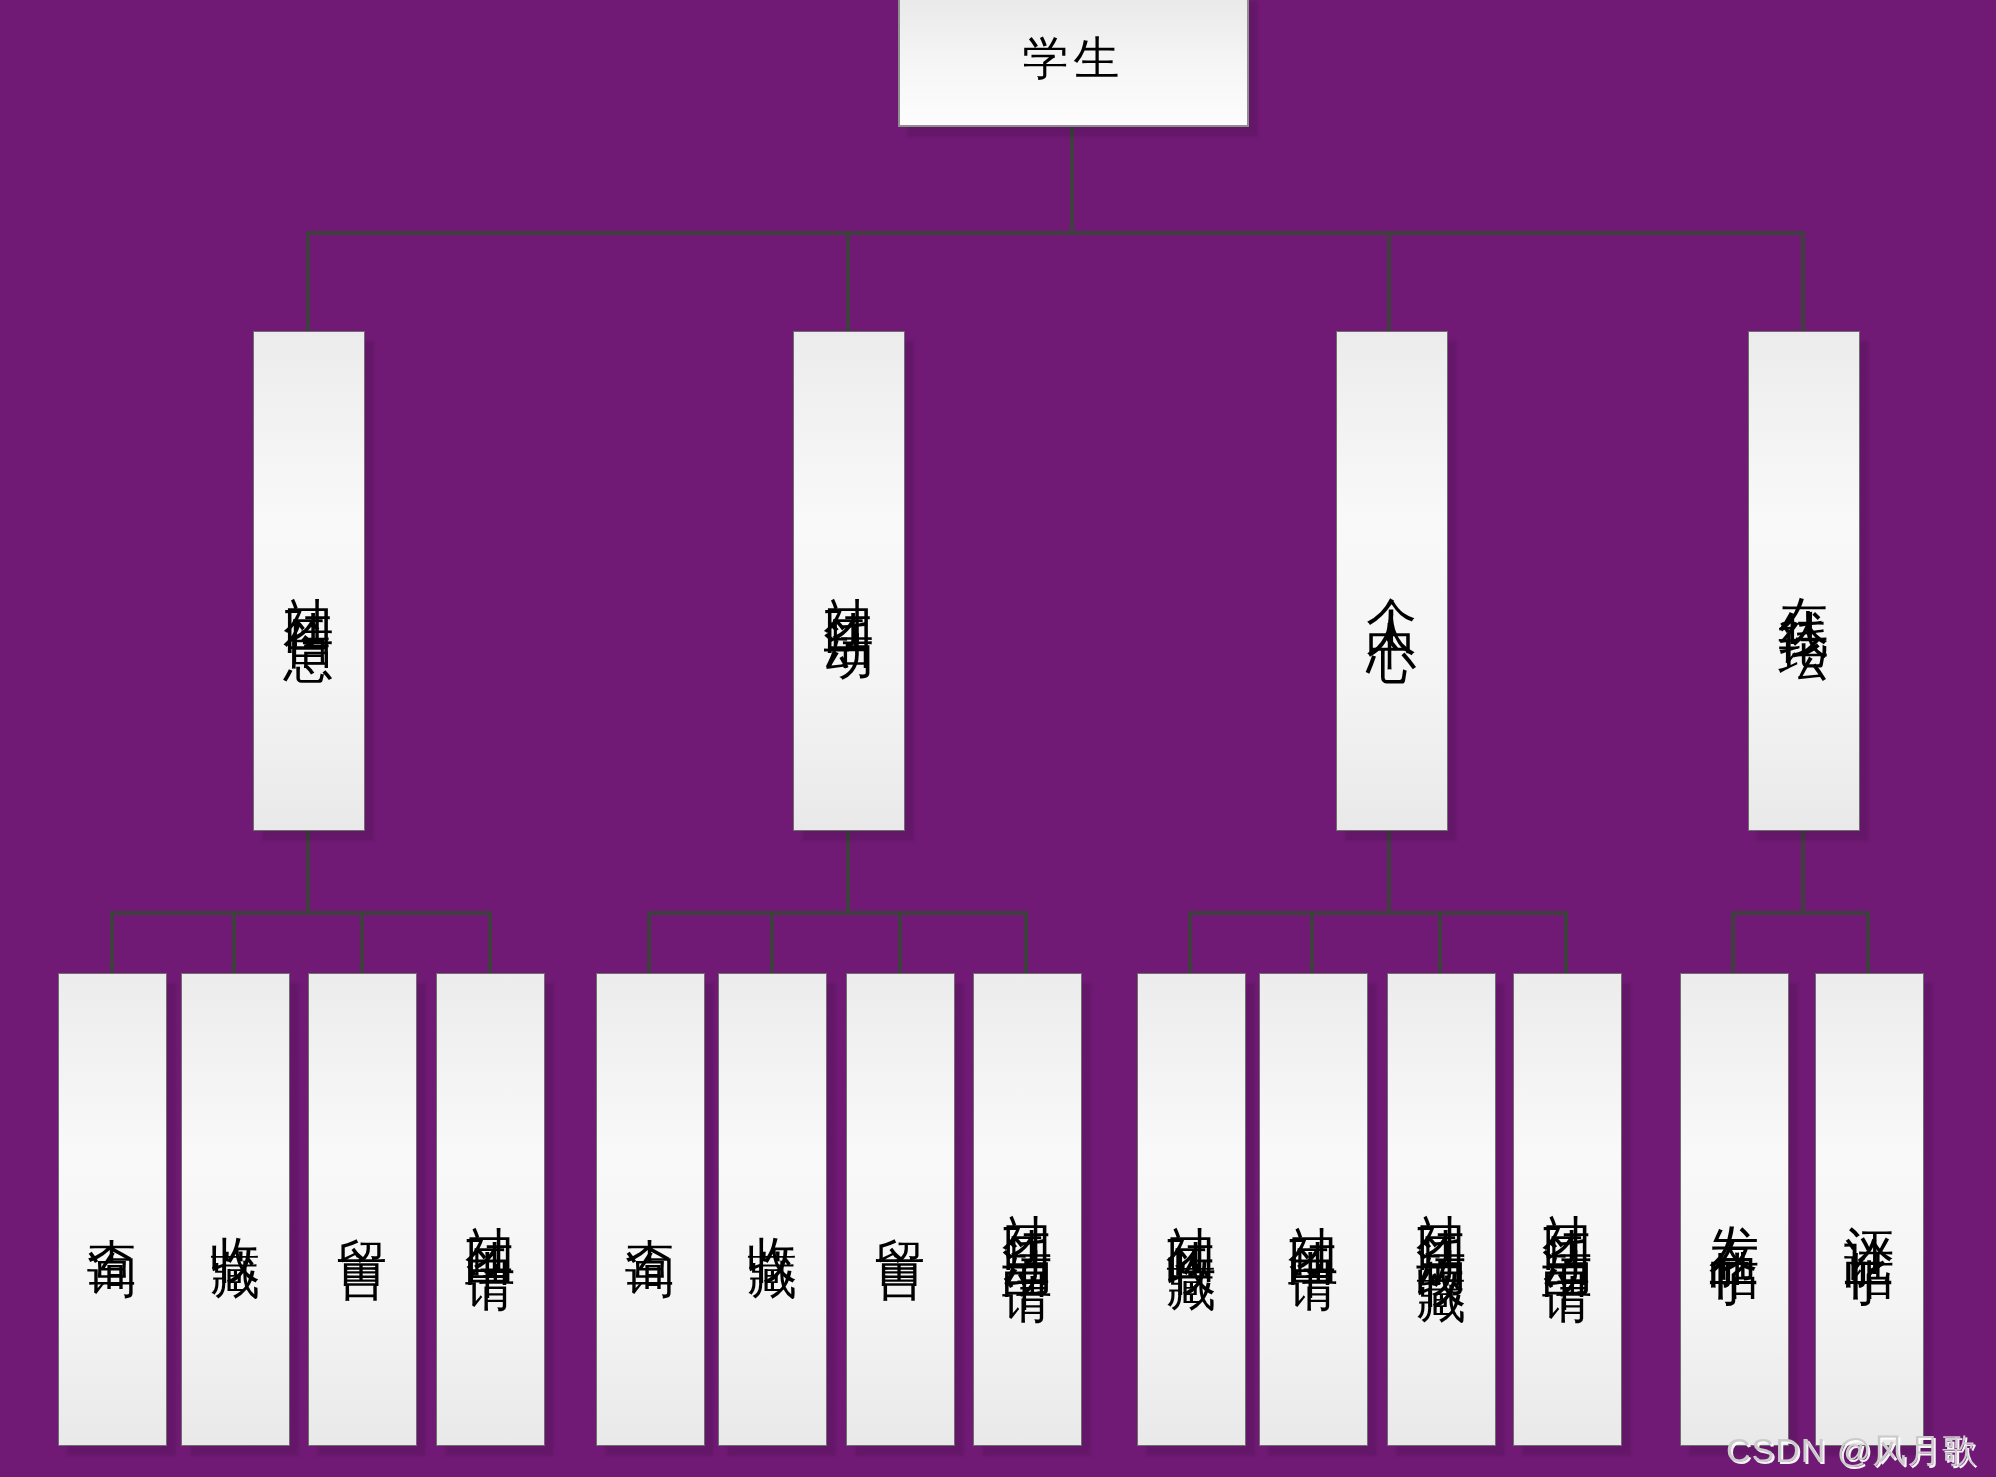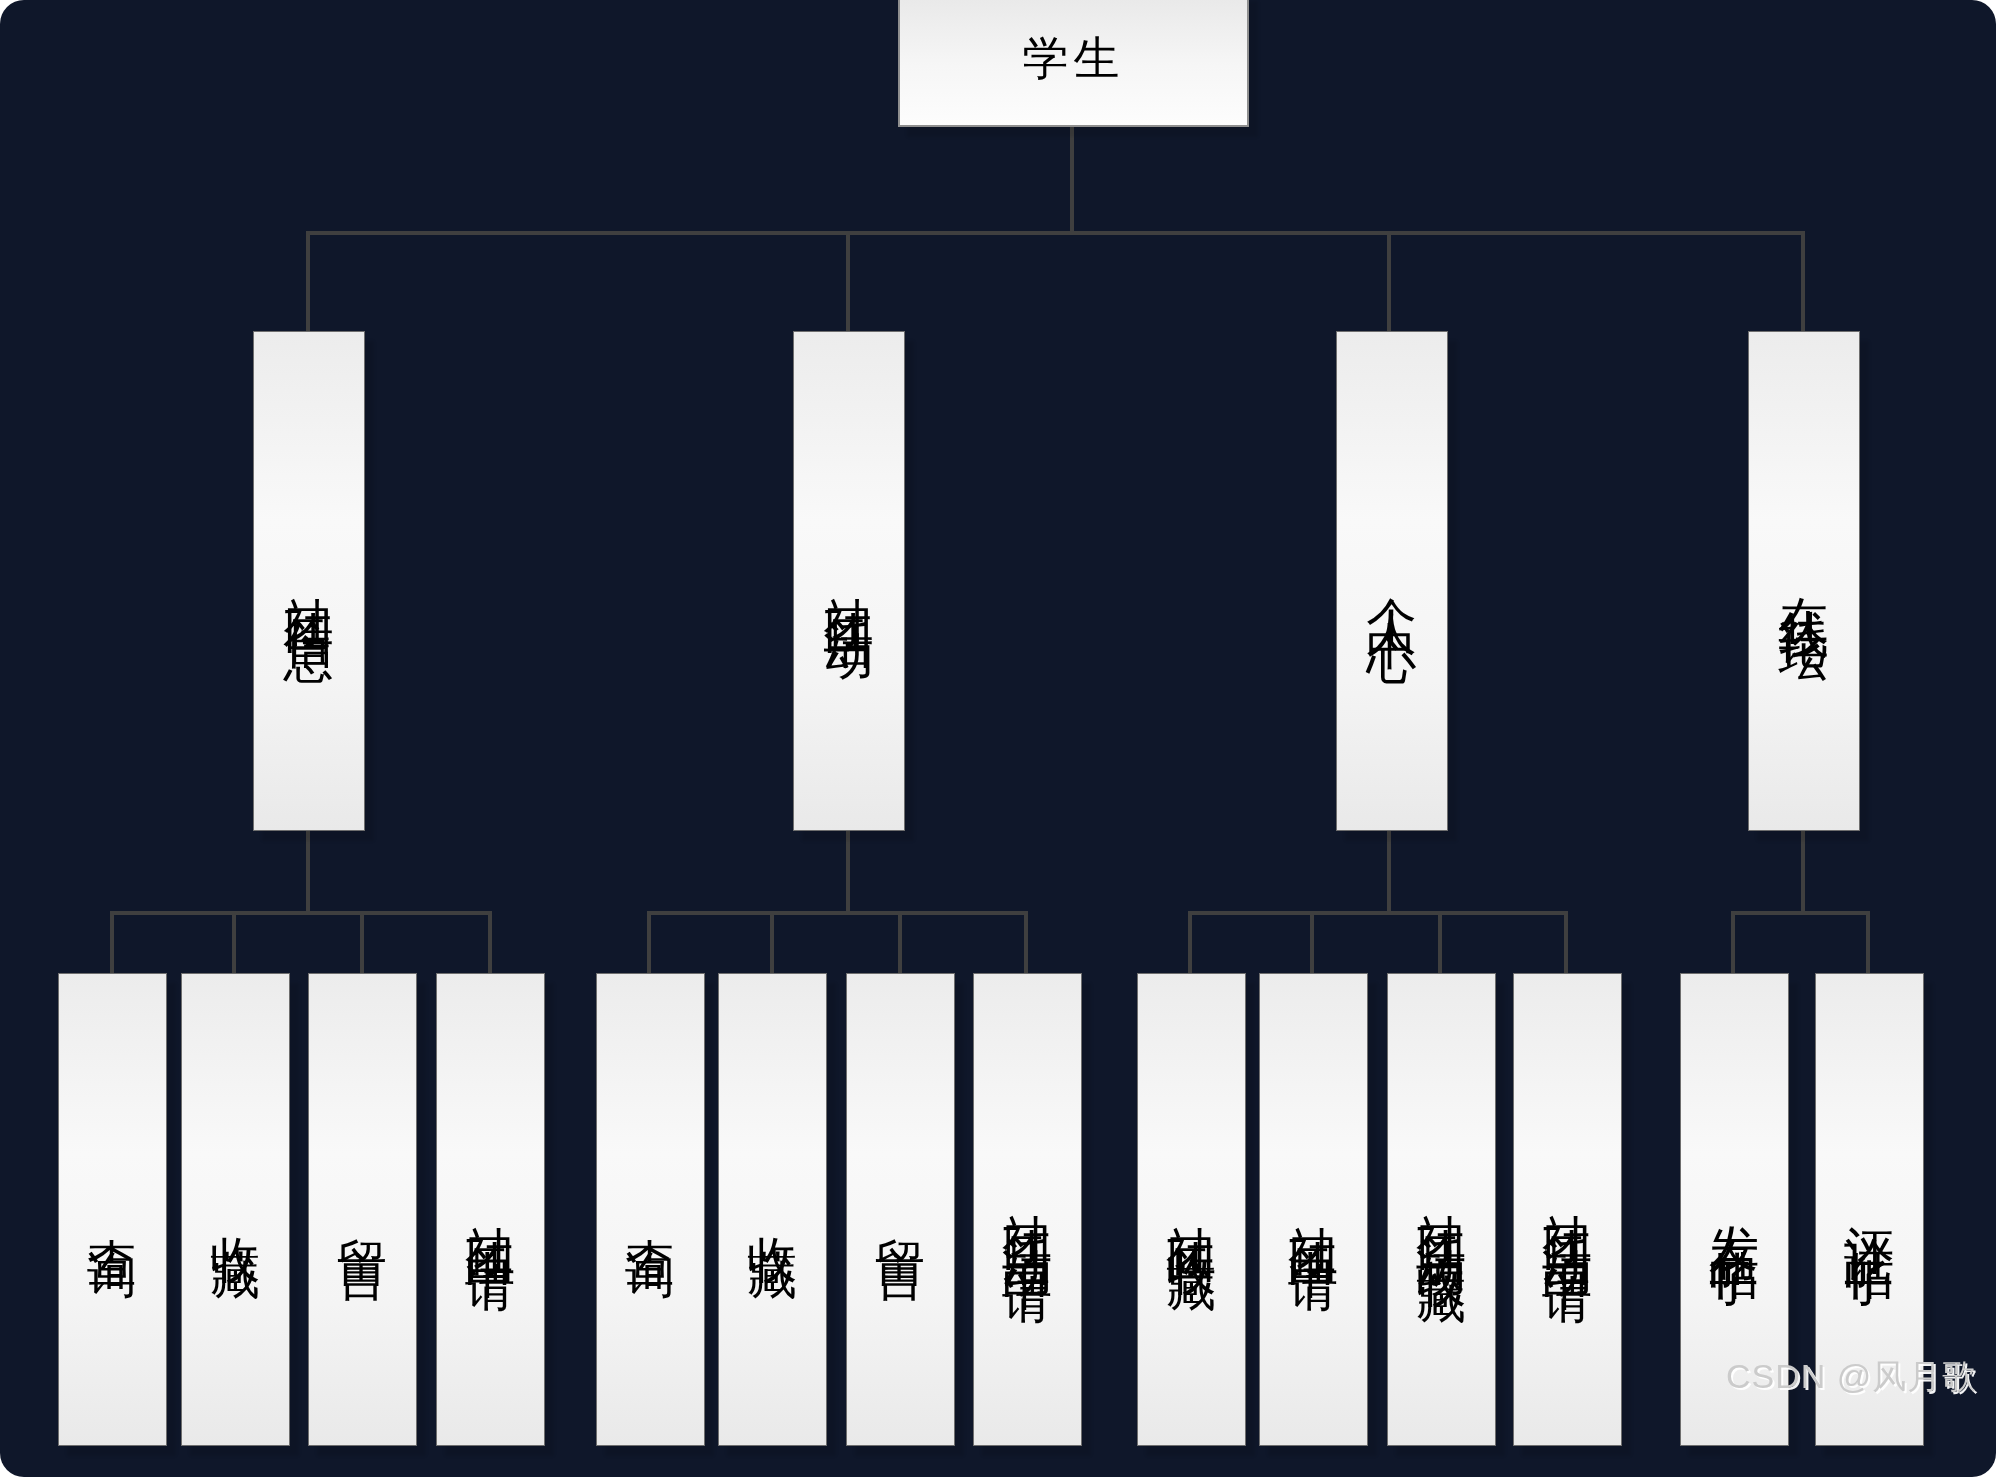--- a/index.html
+++ b/index.html
@@ -1,39 +1,39 @@
 <!DOCTYPE html>
 <html><head>
 <meta charset="utf-8">
 <style>
   html,body{margin:0;padding:0;background:#ffffff;}
   .canvas{
-    position:relative;width:1996px;height:1477px;overflow:hidden;background:#0f172a;
-    font-family:"Liberation Serif","DejaVu Serif",serif;color:#000;border-radius:24px;
+    position:relative;width:1996px;height:1477px;overflow:hidden;background:#701a75;
+    font-family:"Liberation Serif","DejaVu Serif",serif;color:#000;
   }
   svg.wires{position:absolute;left:0;top:0;z-index:1;}
   .node{
     position:absolute;display:flex;align-items:center;justify-content:center;
     border:1px solid #6e6e6e;
     background:linear-gradient(180deg,#ececec 0%,#f9f9f9 38%,#f4f4f4 70%,#e9e9e9 100%);
     box-shadow:9px 10px 3px rgba(0,0,0,0.10);
     z-index:2;text-align:center;
   }
   .root{
     border:2px solid #8f8f8f;
     background:linear-gradient(180deg,#e8e8e8 0%,#f6f6f6 55%,#fdfdfd 100%);
     font-size:46px;letter-spacing:5px;font-weight:400;
   }
   .lvl{font-size:50px;}
   .vtext{
     writing-mode:vertical-rl;text-orientation:upright;
     letter-spacing:12px;line-height:1.08;
   }
   .watermark{
-    position:absolute;left:1726px;top:1354px;z-index:3;
+    position:absolute;left:1726px;top:1428px;z-index:3;
     font-family:"Liberation Sans","DejaVu Sans",sans-serif;
     font-size:34px;letter-spacing:1px;color:#cbcbcb;
     text-shadow:2px 2px 0 rgba(255,255,255,0.95);
     white-space:nowrap;
   }
 </style>
 </head>
 <body>
 
 <div class="canvas">

